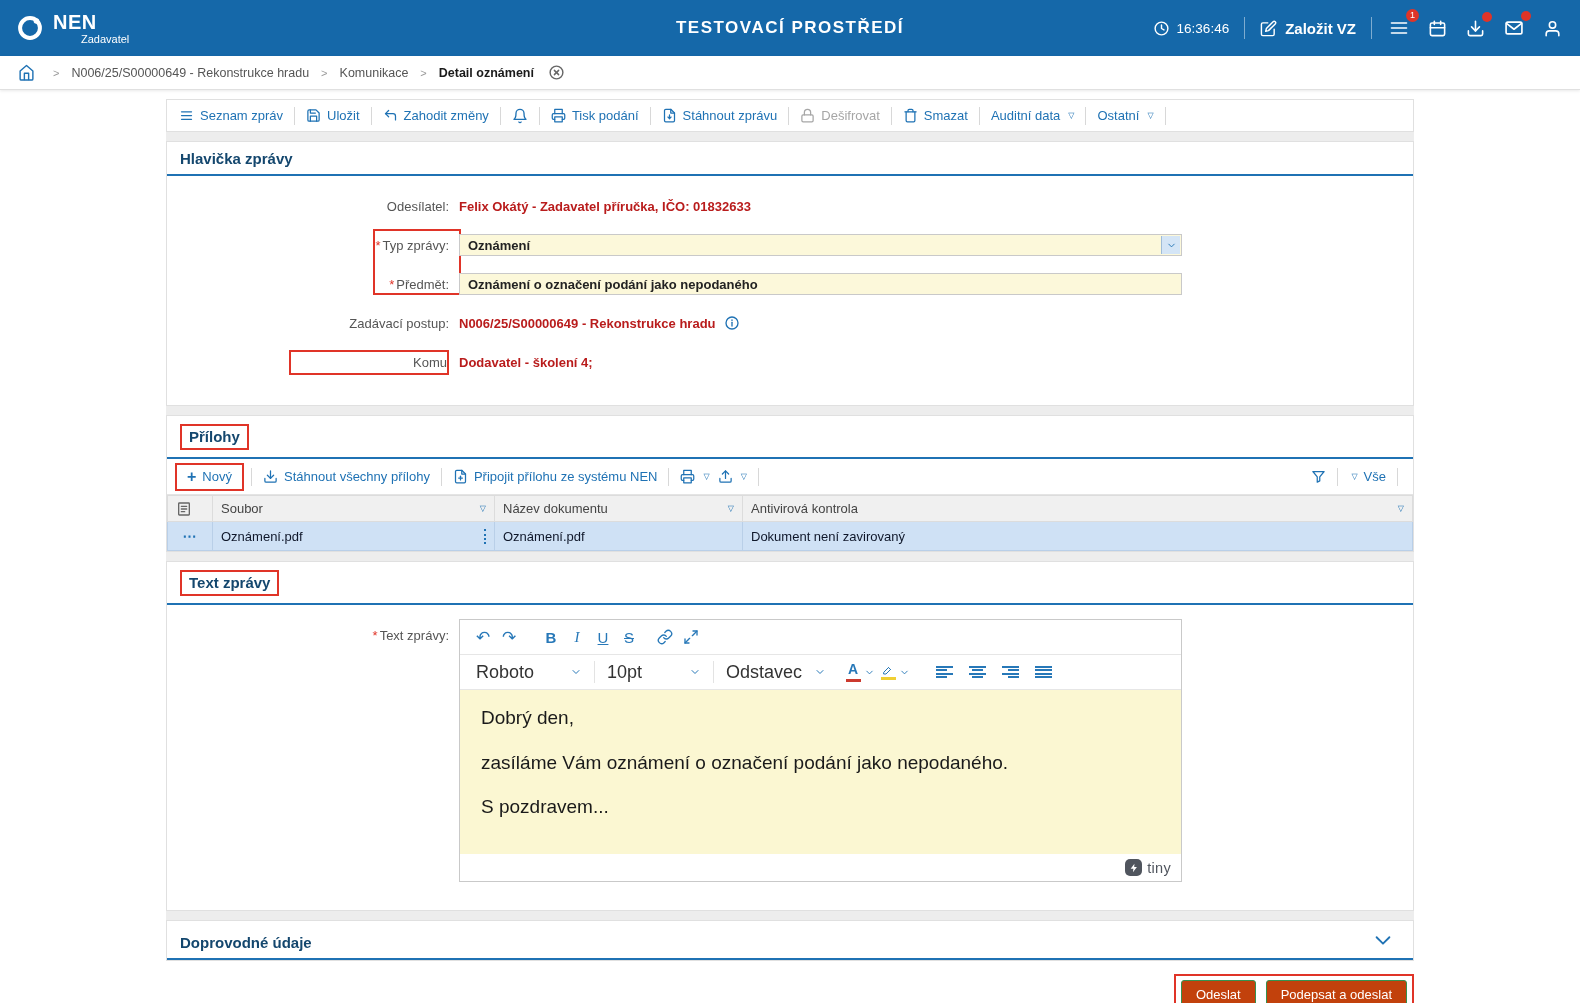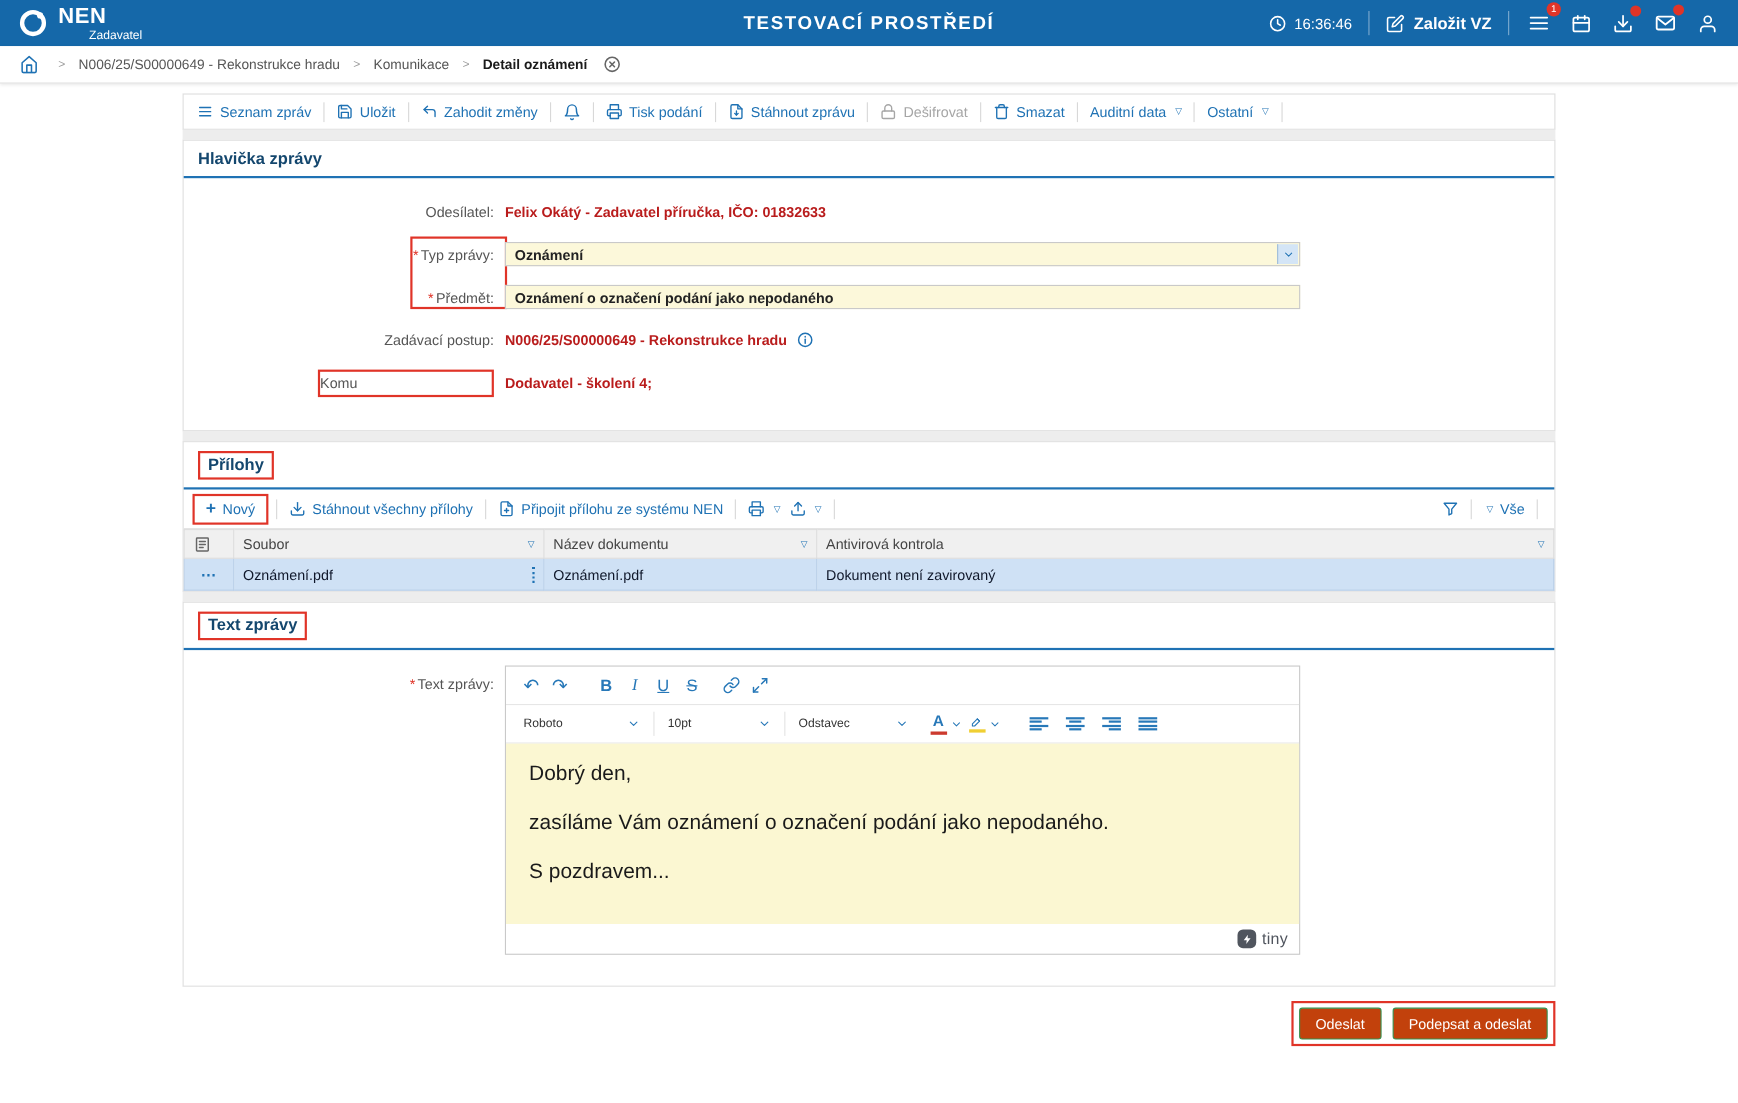--- a/index.html
+++ b/index.html
@@ -1,21 +1,21 @@
 <!DOCTYPE html>
 <html><head>
 <meta charset="utf-8">
 <style>
   *{box-sizing:border-box}
   html,body{margin:0;padding:0;width:1580px;height:1003px;overflow:hidden;
     font-family:"Liberation Sans",sans-serif;background:#fff;color:#222}
   svg.ic{fill:none;stroke:currentColor;stroke-width:2;stroke-linecap:round;stroke-linejoin:round;display:block}
 
   
-  .topbar{height:42px;background:#1568a9;display:flex;align-items:center;position:relative;color:#fff;padding:0 16px}
+  .topbar{height:56px;background:#1568a9;display:flex;align-items:center;position:relative;color:#fff;padding:0 16px}
   .brand{display:flex;align-items:center;gap:9px;cursor:pointer}
   .brand-text{display:flex;flex-direction:column;line-height:1}
   .brand-name{font-size:20px;font-weight:bold;letter-spacing:.5px}
   .brand-sub{font-size:11px;margin-top:2px;padding-left:28px}
   .env-title{position:absolute;left:50%;transform:translateX(-50%);font-size:17px;font-weight:bold;letter-spacing:1.5px}
   .topbar-right{margin-left:auto;display:flex;align-items:center;gap:15px}
   .tb-sep{width:1px;height:22px;background:rgba(255,255,255,.45)}
   .tb-time{display:flex;align-items:center;gap:7px;font-size:13.5px}
   .tb-create{display:flex;align-items:center;gap:8px;font-size:15px;font-weight:bold;cursor:pointer}
   .icon-btn{position:relative;display:flex;align-items:center;cursor:pointer;padding:2px}
@@ -52,21 +52,21 @@
   .form{position:relative;padding:12px 0 22px}
   .frow{display:flex;align-items:center;height:36px;margin-bottom:3px}
   .flabel{flex:0 0 292px;width:292px;text-align:right;padding-right:10px;color:#555;font-size:13px}
   .req{color:#e03428;margin-right:2px}
   .fvalue{font-size:13px;font-weight:bold;color:#b91c1c;display:flex;align-items:center;gap:8px}
   .finput{width:723px;height:22px;border:1px solid #c9c9c9;background:#fcf8da;display:flex;align-items:center;
     padding:0 8px;font-size:13px;font-weight:bold;position:relative;cursor:text}
   .finput .dd{position:absolute;right:1px;top:1px;bottom:1px;width:19px;background:#d4e5f6;border-left:1px solid #9fbcd8;
     display:flex;align-items:center;justify-content:center;color:#1f72b4;cursor:pointer}
   .annot-typ{position:absolute;left:206px;top:53px;width:88px;height:66px;border:2px solid #e03428;pointer-events:none}
-  .komu-annot{display:inline-block;width:160px;border:2px solid #e03428;text-align:left;padding:3px 0;color:#555;font-size:13px}
+  .komu-annot{display:inline-block;width:160px;border:2px solid #e03428;text-align:right;padding:3px 0;color:#555;font-size:13px}
   .info-ic{color:#1f72b4;display:inline-flex;cursor:pointer}
 
   
   .att-toolbar{display:flex;align-items:center;height:36px;padding:0 8px;color:#1f72b4;font-size:13px;border-bottom:1px solid #e4e4e4}
   .att-spacer{flex:1}
   .plus{font-size:16px;font-weight:bold;line-height:1}
   table{width:100%;border-collapse:collapse;font-size:13px;table-layout:fixed}
   th{background:#f0f0f0;border:1px solid #dcdcdc;font-weight:normal;color:#444;text-align:left;padding:4px 8px;height:26px}
   td{border:1px solid #b9cfe8;background:#cfe1f5;padding:4px 8px;height:29px;color:#0f172a}
   .th-inner{display:flex;align-items:center;justify-content:space-between}
@@ -78,21 +78,21 @@
   .msg-body{display:flex;padding:14px 0 28px}
   .msg-label{flex:0 0 292px;width:292px;text-align:right;padding:9px 10px 0 0;color:#555;font-size:13px}
   .editor{width:723px;border:1px solid #c9c9c9;background:#fff}
   .ed-row{display:flex;align-items:center;height:35px;padding:0 10px;border-bottom:1px solid #e6e6e6}
   .ed-btn{display:flex;align-items:center;justify-content:center;min-width:26px;height:26px;color:#2778b8;
     font-size:15px;cursor:pointer;border-radius:3px}
   .ed-btn.glyph{font-size:17px}
   .ed-b{font-weight:bold}.ed-i{font-style:italic;font-family:"Liberation Serif",serif}.ed-u{text-decoration:underline}.ed-s{text-decoration:line-through}
   .gap16{width:16px}.gap10{width:10px}
   .ed-select{display:flex;align-items:center;justify-content:space-between;height:26px;padding:0 6px;
-    color:#333;font-size:11px;cursor:pointer}
+    color:#333;font-size:18px;cursor:pointer}
   .ed-vsep{width:1px;height:22px;background:#e3e3e3;margin:0 6px}
   .ed-colorbtn{display:flex;flex-direction:column;align-items:center;justify-content:center;width:22px;height:26px;cursor:pointer}
   .ed-colorbtn .A{color:#2778b8;font-weight:bold;font-size:14px;line-height:1.1}
   .cbar{width:15px;height:3px;margin-top:1px}
   .ed-ddcaret{color:#2778b8;display:flex;align-items:center;cursor:pointer;margin:0 2px 0 0}
   .align{width:17px;height:13px;display:flex;flex-direction:column;justify-content:space-between;margin:0 8px;cursor:pointer}
   .align span{height:2px;background:#2778b8;display:block}
   .al-l span:nth-child(2),.al-l span:nth-child(4){width:62%}
   .al-c{align-items:center}.al-c span:nth-child(2),.al-c span:nth-child(4){width:62%}
   .al-r{align-items:flex-end}.al-r span:nth-child(2),.al-r span:nth-child(4){width:62%}
@@ -589,20 +589,30 @@
             <svg width="10" height="12" viewBox="0 0 24 24">
               <polygon points="13 2 4 14 10.5 14 9.5 22 19 9.5 12.5 9.5" fill="#fff"></polygon>
             </svg>
           </span>
           <span class="tiny-text">tiny</span>
         </div>
       </div>
     </div>
   </section>
 
+  <section class="card">
+    <div class="section-title-row">
+      <span class="section-title">Doprovodné údaje</span>
+      <span class="chev-big">
+        <svg class="ic" width="22" height="22" viewBox="0 0 24 24" stroke-width="2.4">
+          <polyline points="5 9 12 16 19 9"></polyline>
+        </svg>
+      </span>
+    </div>
+  </section>
 </div>
 
 <div class="footer">
   <div class="annot-buttons">
     <button class="btn-green">Odeslat</button>
     <button class="btn-green">Podepsat a odeslat</button>
   </div>
 </div>
 
 </body></html>

